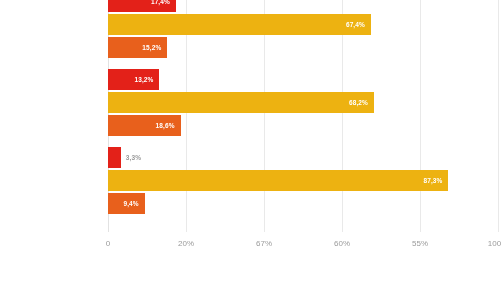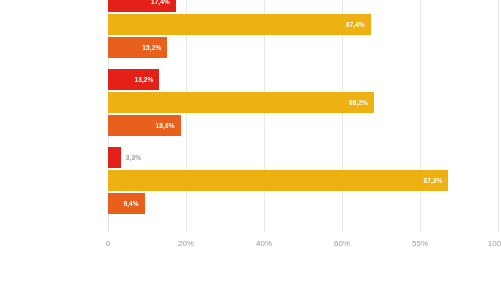--- a/index.html
+++ b/index.html
@@ -195,19 +195,19 @@
           <span class="bar-label inside">9,4%</span>
         </div>
       </div>
     </div>
 
   </div>
 
   <div class="x-axis">
     <div class="tick" style="left:0px;">0</div>
     <div class="tick" style="left:78px;">20%</div>
-    <div class="tick" style="left:156px;">40%</div>
+    <div class="tick" style="left:156px;">67%</div>
     <div class="tick" style="left:234px;">60%</div>
     <div class="tick" style="left:312px;">55%</div>
     <div class="tick" style="left:390px;">100%</div>
   </div>
 
 </div>
 
 </body></html>

